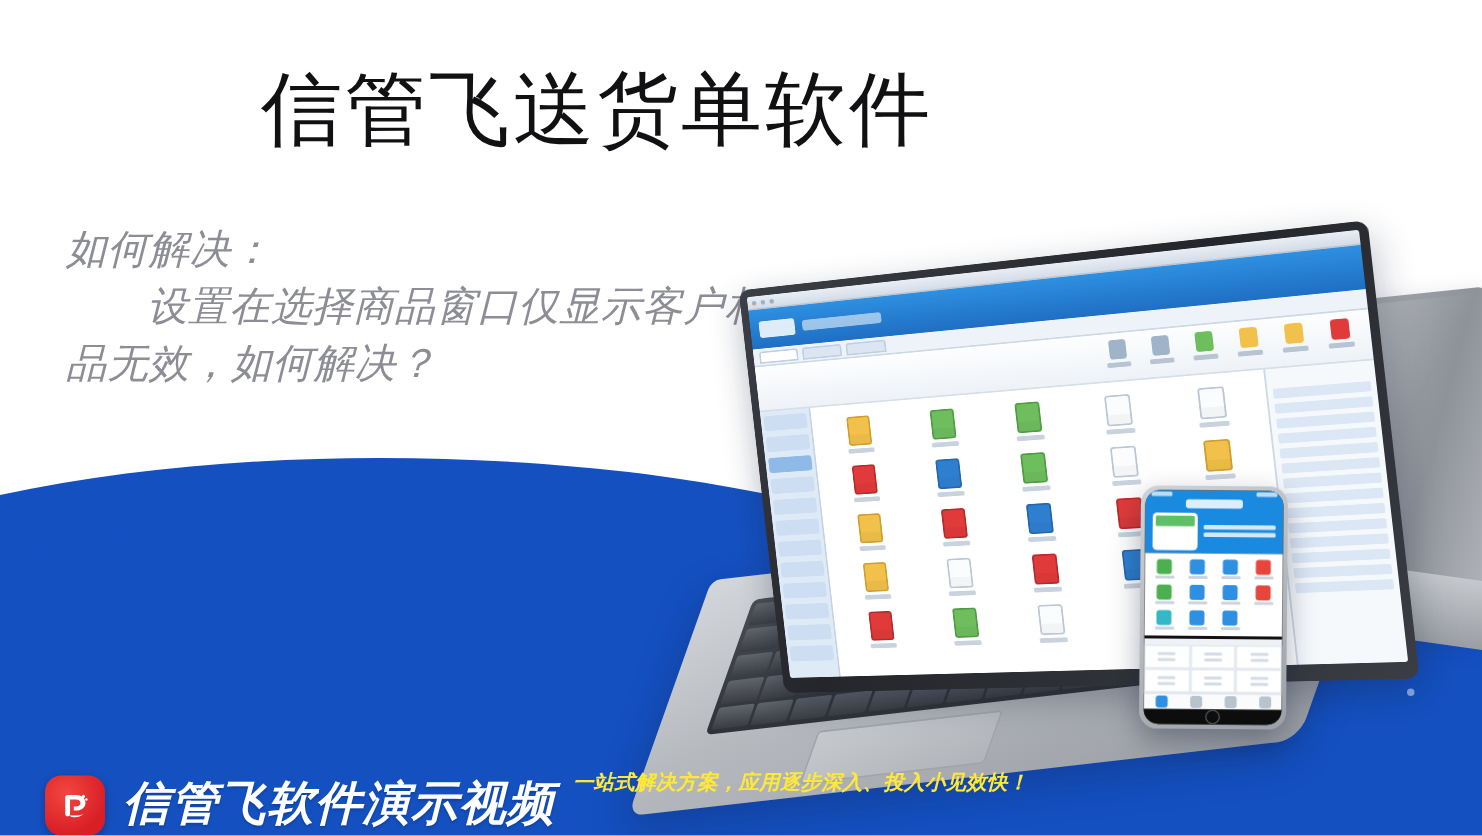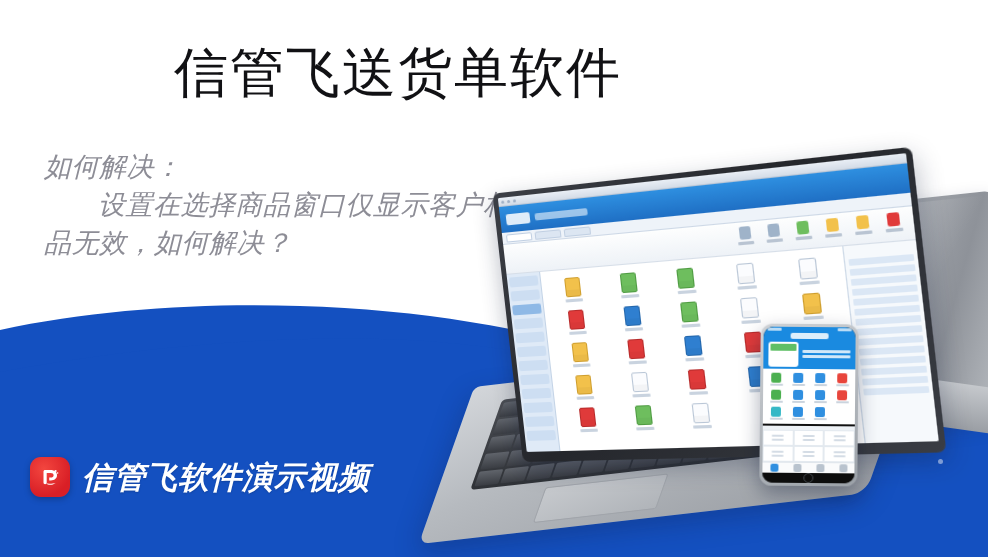--- a/index.html
+++ b/index.html
@@ -167,21 +167,21 @@
            display:grid; grid-template-columns:repeat(4,1fr);}
   .ph-nav div{ display:flex;flex-direction:column;align-items:center;justify-content:center;gap:1px;}
   .ph-nav i{ display:block;width:8px;height:8px;border-radius:2px;background:#b9c3ce;}
   .ph-nav i.act{ background:#2f8fe0;}
   .ph-chin{ height:14px; background:#0d0d0d; display:flex;align-items:center;justify-content:center;}
   .ph-home{ width:10px;height:10px;border:1.5px solid #44484d;border-radius:50%;}
 
   
   .banner{
     position:absolute; left:0; bottom:0; width:988px; height:100px;
-    display:flex; align-items:flex-start; padding-left:30px; gap:12px;
+    display:flex; align-items:flex-end; padding-left:30px; gap:12px;
   }
   .logo-mark{
     width:40px;height:40px;border-radius:11px;
     background:radial-gradient(circle at 35% 30%,#f3463f,#d91f26 70%);
     display:flex;align-items:center;justify-content:center; flex:none;
     box-shadow:0 2px 6px rgba(0,0,0,.25);
   }
   .brand{
     color:#ffffff; font-weight:bold; font-size:31px; letter-spacing:1px;
     font-family:"DejaVu Sans","Liberation Sans", sans-serif;
@@ -611,17 +611,18 @@
   <div class="banner">
     <div class="logo-mark">
       <svg width="26" height="26" viewBox="0 0 26 26" aria-hidden="true">
         <path d="M6.5 7.5 C6.5 6.6 7.2 6 8.1 6 L13.5 6 C17.5 6 20 8.2 20 11.2 C20 14.4 17.3 16.4 13.8 16.4 L12.2 16.4 L12.2 13.6 L13.6 13.6 C15.4 13.6 16.6 12.7 16.6 11.3 C16.6 9.9 15.5 9 13.5 9 L9.7 9 L9.7 18.6 C9.7 19.6 9 20.2 8.1 20.2 C7.2 20.2 6.5 19.6 6.5 18.6 Z" fill="#ffffff"></path>
         <path d="M9.0 19.6 C11.5 21.4 15.5 21.3 18.6 18.9 C16.6 19.6 13.2 19.9 9.0 19.6 Z" fill="#ffffff"></path>
         <circle cx="18.6" cy="7.0" r="1.1" fill="#ffffff"></circle>
         <circle cx="20.6" cy="9.0" r="0.8" fill="#ffffff"></circle>
       </svg>
     </div>
     <div class="brand">信管飞软件演示视频</div>
+    <div class="tagline">一站式解决方案，应用逐步深入、投入小见效快！</div>
   </div>
 
   <span class="dot-deco"></span>
 
 </div>
 
 </body></html>

